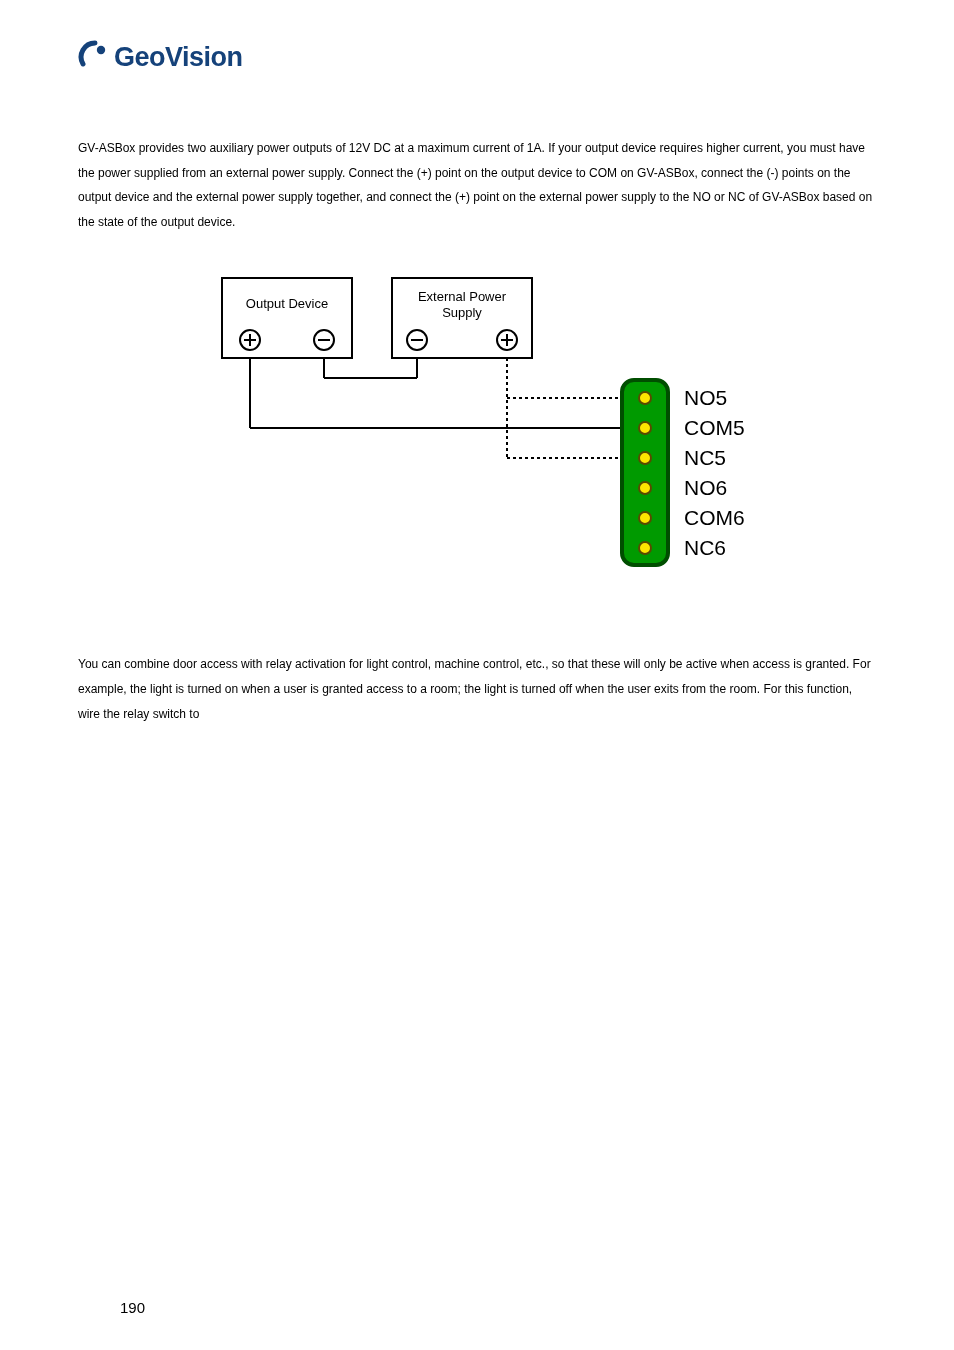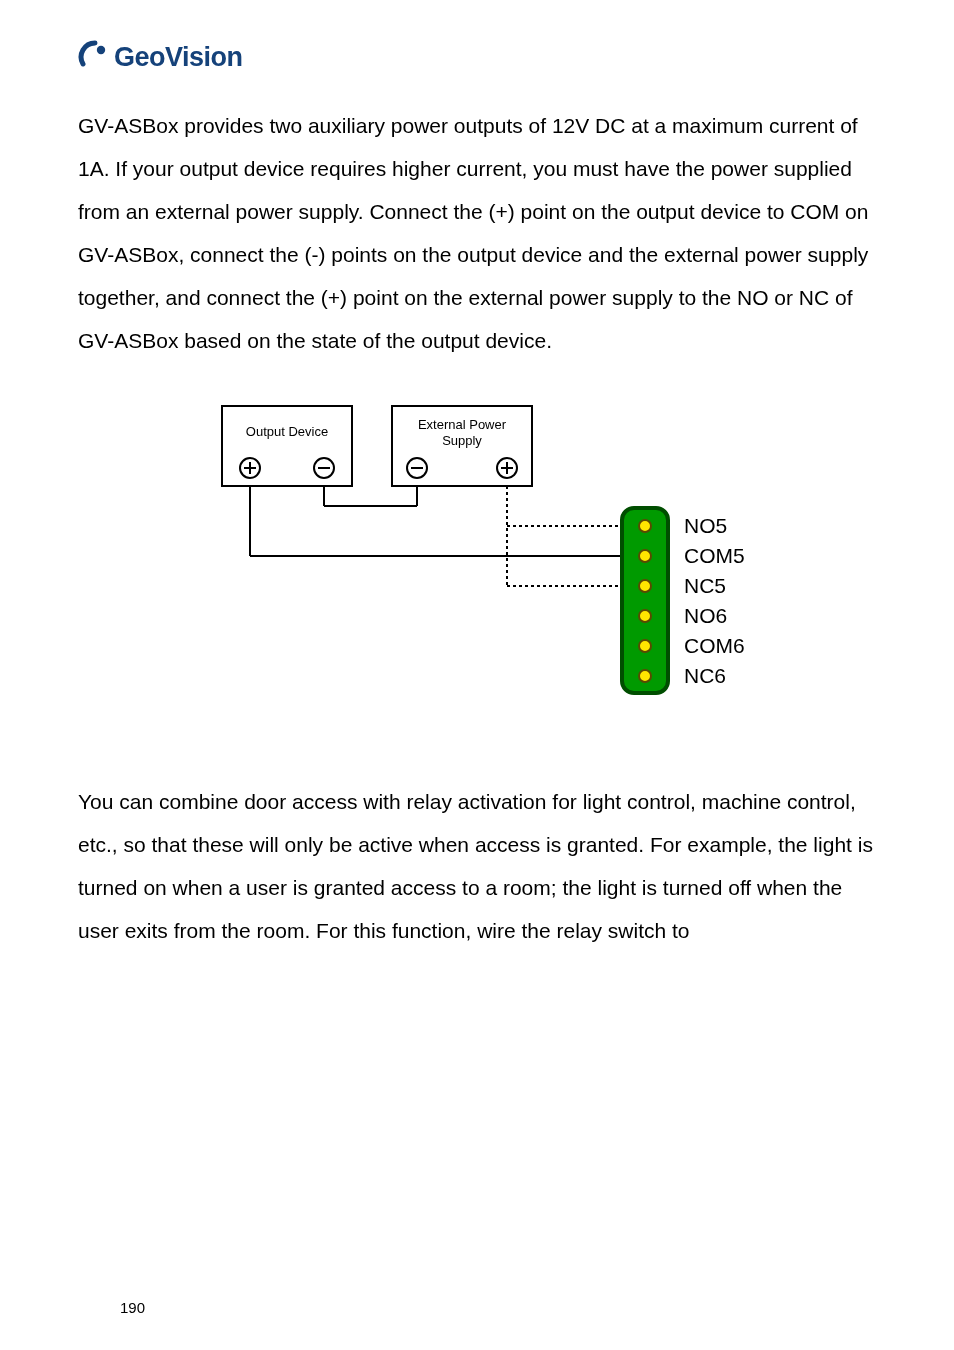--- a/index.html
+++ b/index.html
@@ -9,35 +9,35 @@
     background: #fff;
     font-family: Arial, Helvetica, sans-serif;
     color: #000;
     position: relative;
     padding: 40px 78px 30px 78px;
   }
   .logo-row {
     display: flex;
     align-items: center;
     gap: 2px;
-    margin-bottom: 30px;
+    margin-bottom: 62px;
   }
   .logo-mark {
     width: 34px;
     height: 34px;
     position: relative;
   }
   .logo-text {
     font-weight: 900;
     font-size: 27px;
     color: #15427a;
     letter-spacing: -0.5px;
   }
   .para {
-    font-size: 21px;
+    font-size: 12px;
     line-height: 2.05;
     color: #000;
     margin-bottom: 34px;
   }
   .diagram {
     display: block;
     margin: 0 auto 74px auto;
   }
   .page-num {
     position: absolute;

